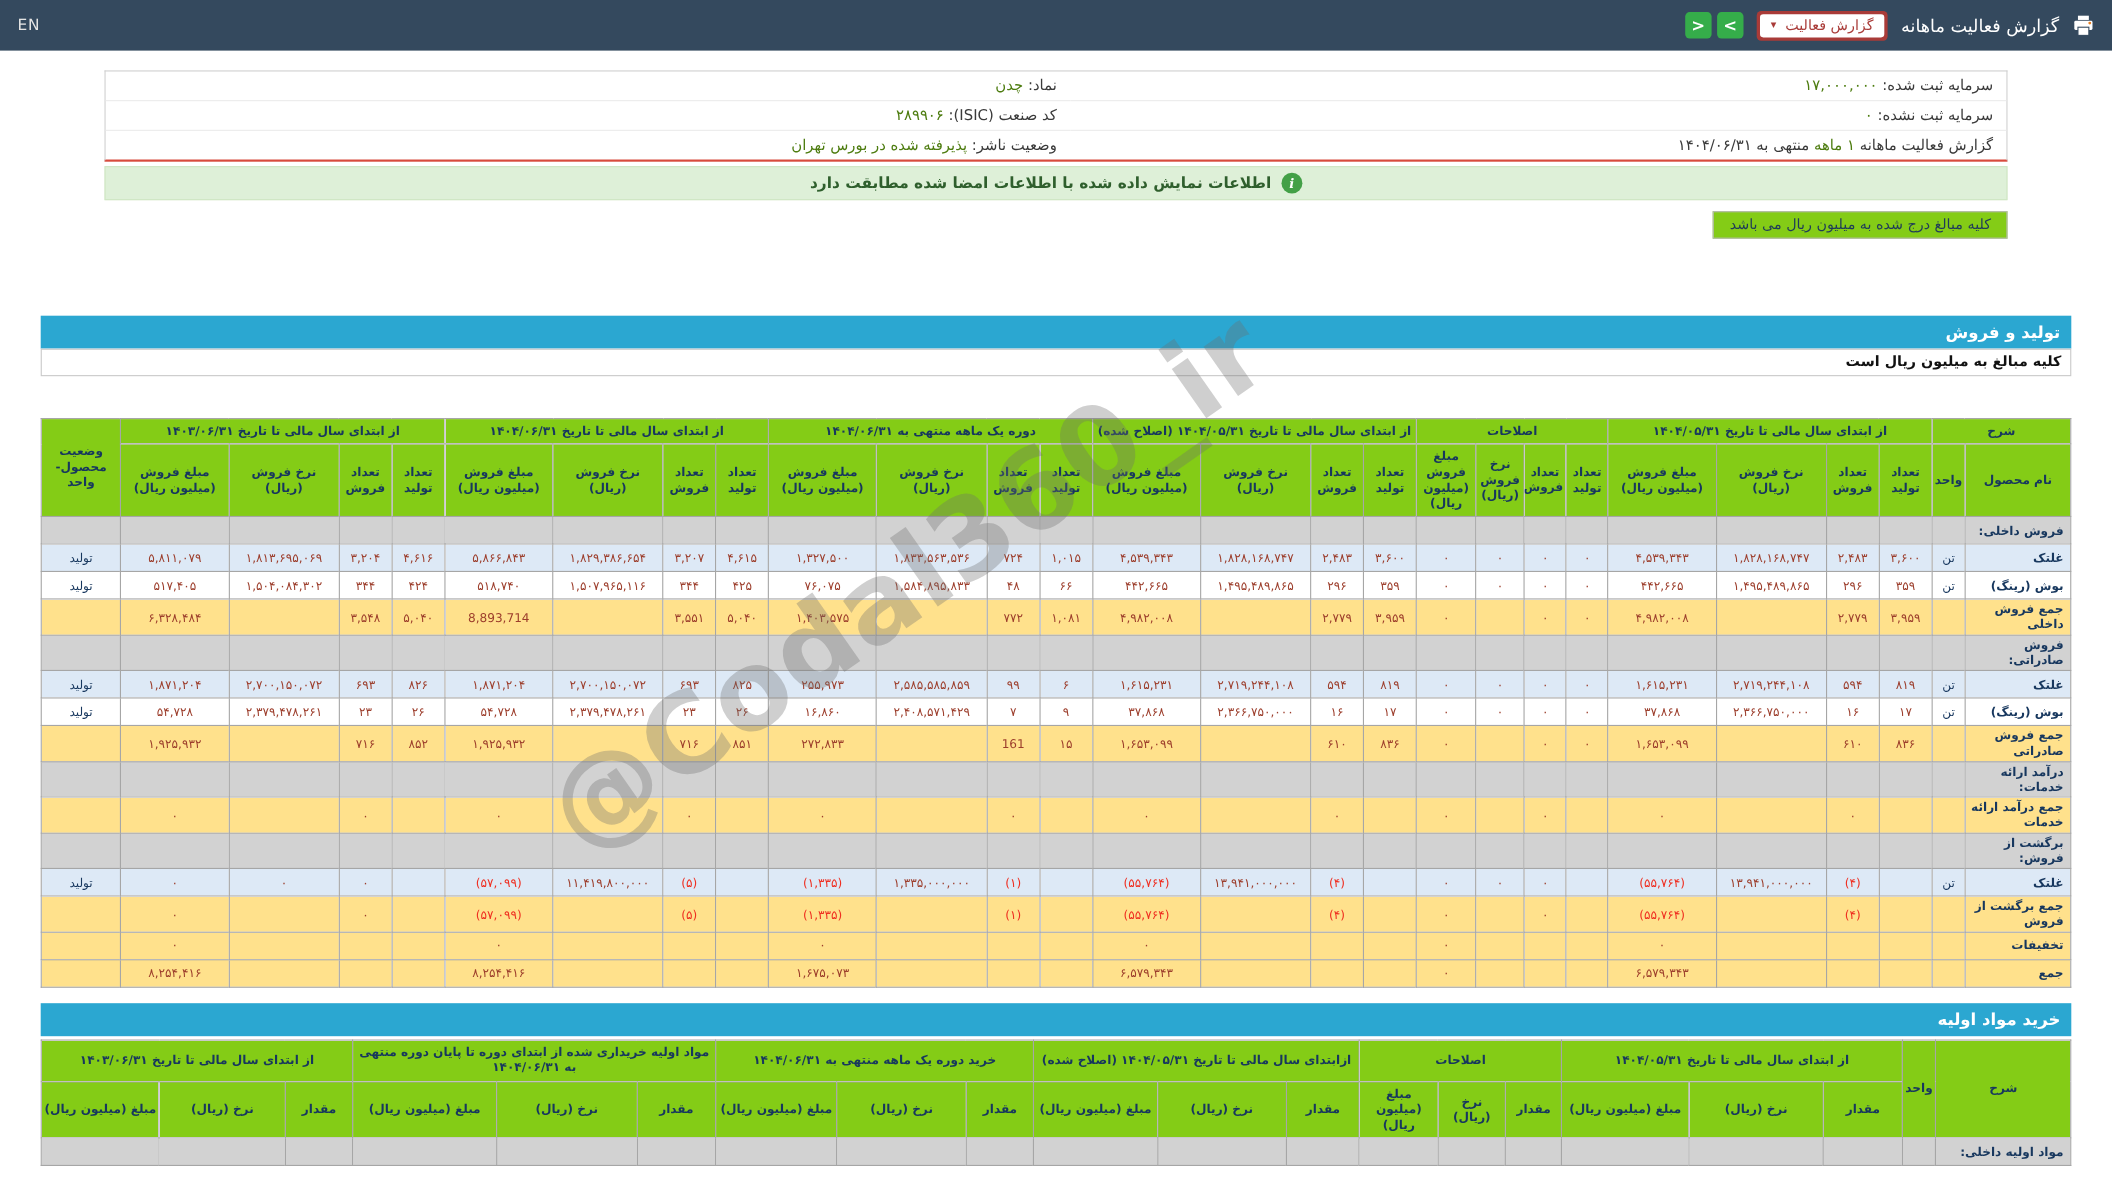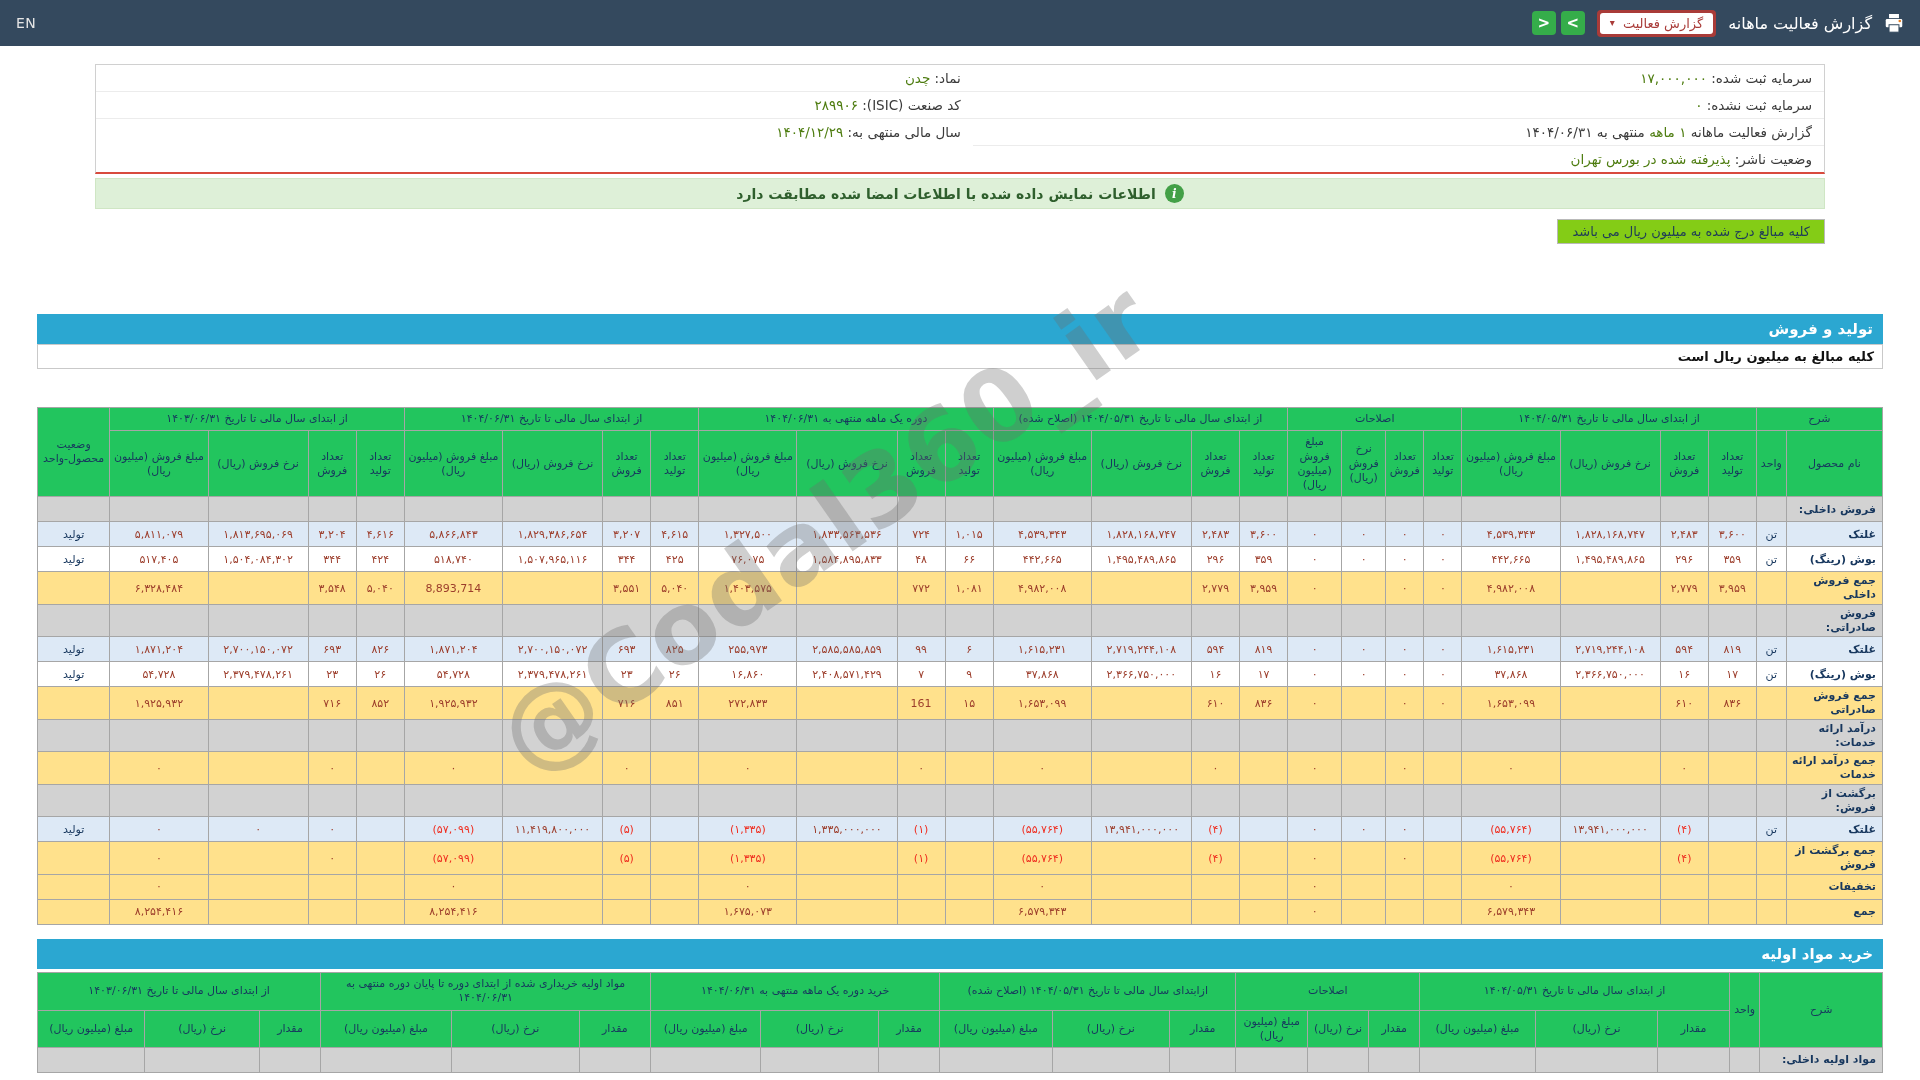--- a/index.html
+++ b/index.html
@@ -35,21 +35,21 @@
   .section{margin:4px 37px;position:relative;z-index:1}
   .section1{margin-top:70px}
   .section2{margin-top:14px}
   .sec-bar{background:#2ba7d1;color:#fff;font-weight:bold;font-size:15px;padding:6px 10px}
   .units-row{border:1px solid #c9c9c9;background:#fff;color:#111;font-weight:bold;font-size:13px;padding:4px 8px;margin-bottom:38px}
   .table-mount2{margin-top:3px}
 
   
   table.rpt{width:100%;border-collapse:collapse;table-layout:fixed;font-size:11px}
   .rpt th,.rpt td{border:1px solid #a6a6a6;vertical-align:middle;text-align:center;padding:2px 3px;overflow:hidden}
-  .rpt thead th{background:#22c55e;color:#17375e;font-weight:normal;line-height:1.3;padding:4px 2px;font-size:11px}
+  .rpt thead th{background:#84cc16;color:#17375e;font-weight:bold;line-height:1.3;padding:4px 2px;font-size:11px}
   .rpt td{height:25px;color:#9c3d2b;white-space:nowrap}
   .rpt td.name{text-align:right;color:#17375e;font-weight:bold;padding-right:6px;white-space:normal;line-height:1.25}
   .rpt td.unit,.rpt td.status{color:#17375e}
   .rpt td.neg{color:#ef2e20}
   .row-group td{background:#d2d2d2}
   .shade-blue td{background:#dde9f6}
   .shade-white td{background:#fff}
   .row-total td,.row-grand td{background:#ffe18c}
 
   
@@ -93,24 +93,20 @@
     <span class="val">۰</span>
   </div>
   <div class="info-cell">
     <span class="lbl">کد صنعت (ISIC):</span>
     <span class="val">۲۸۹۹۰۶</span>
   </div>
   <div class="info-cell">
     <span class="lbl">گزارش فعالیت ماهانه</span>
     <span class="val">۱ ماهه</span>
     <span class="lbl">منتهی به ۱۴۰۴/۰۶/۳۱</span>
-  </div>
-  <div class="info-cell">
-    <span class="lbl">سال مالی منتهی به:</span>
-    <span class="val">۱۴۰۴/۱۲/۲۹</span>
   </div>
   <div class="info-cell">
     <span class="lbl">وضعیت ناشر:</span>
     <span class="val">پذیرفته شده در بورس تهران</span>
   </div>
 </div>
 
 <div class="notice">
   <span class="info-icon">i</span>
   <span>اطلاعات نمایش داده شده با اطلاعات امضا شده مطابقت دارد</span>

